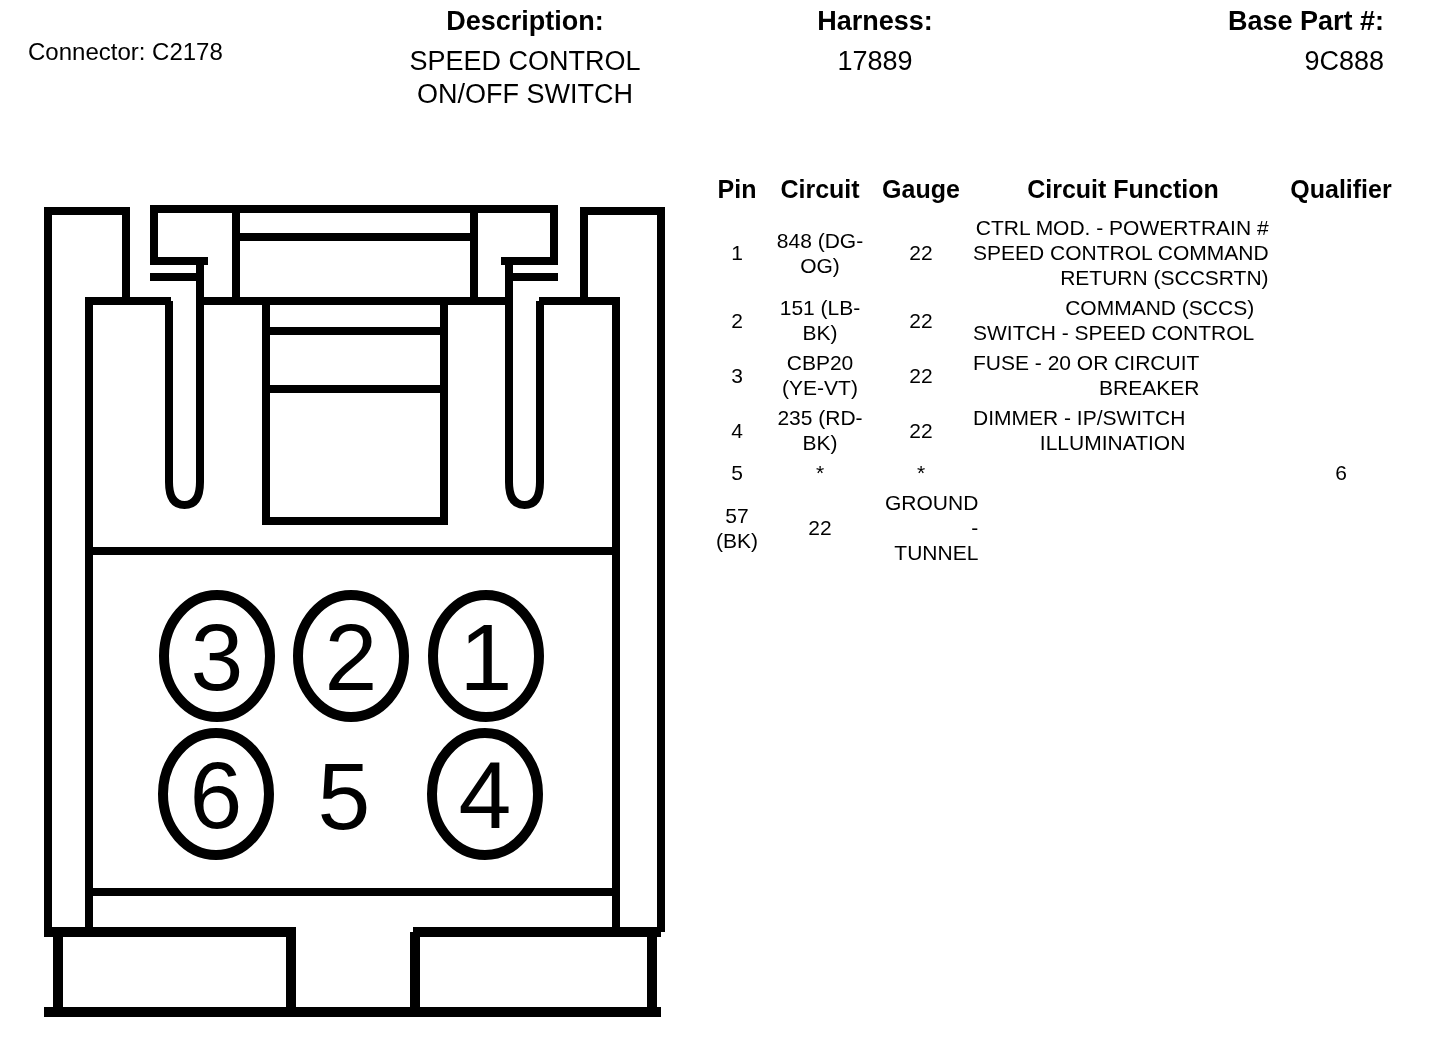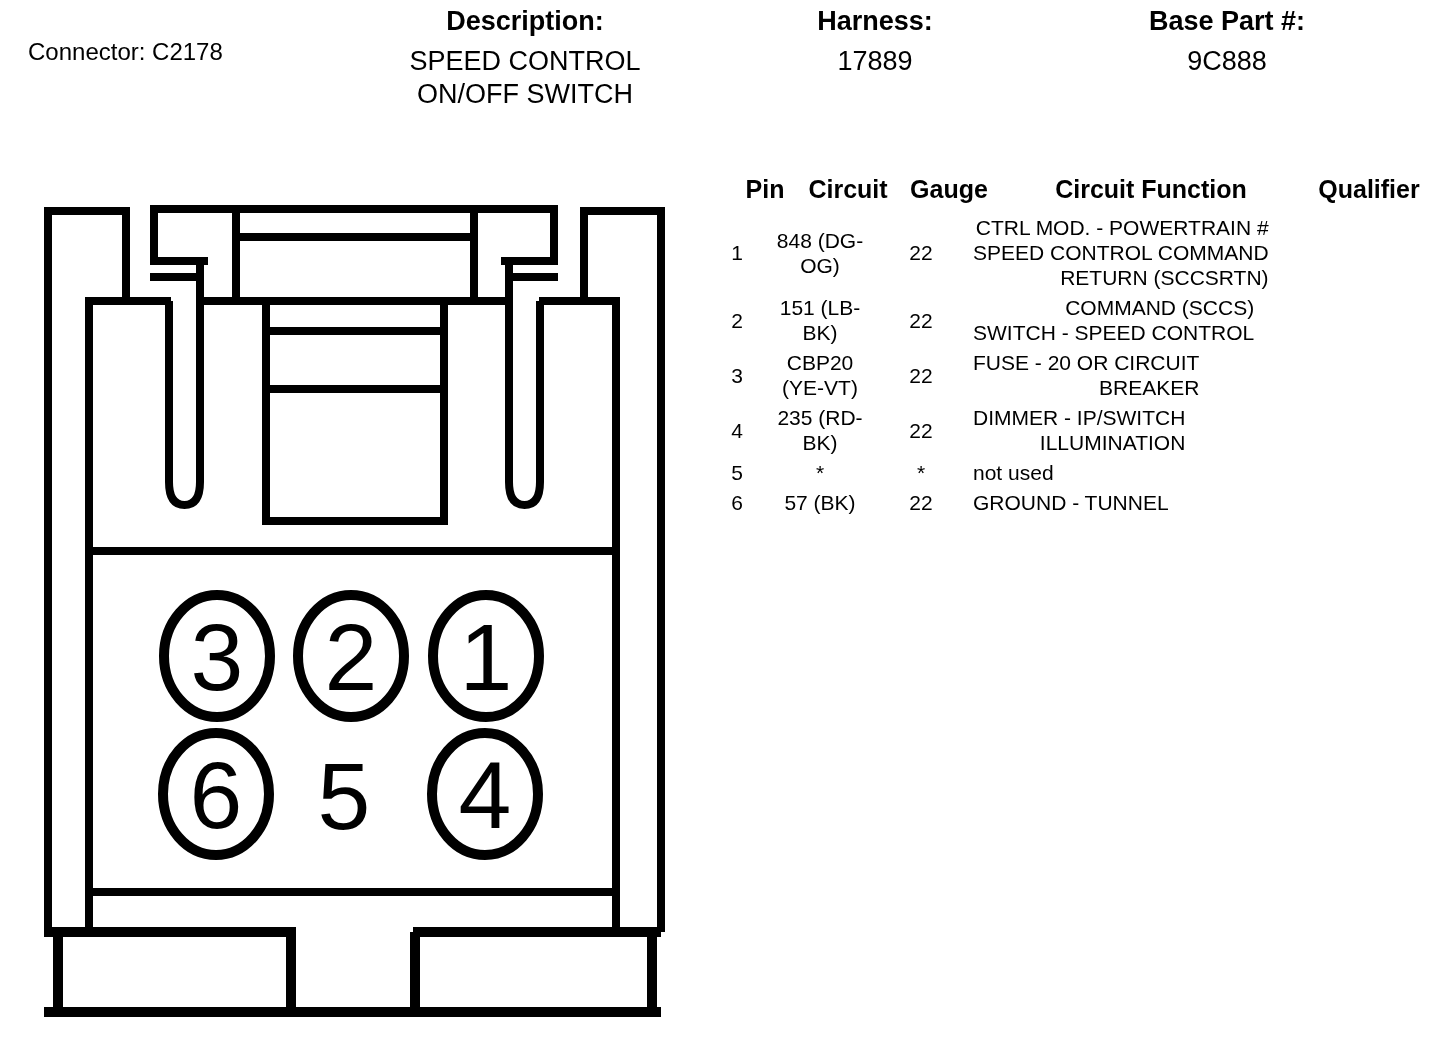--- a/index.html
+++ b/index.html
@@ -8,26 +8,26 @@
     font-family:"Liberation Sans",sans-serif;color:#000000;overflow:hidden;
   }
   .abs{position:absolute;}
   
   .conn-title{left:28px;top:38px;font-size:24px;font-weight:normal;white-space:nowrap;}
   .hdr-col{text-align:center;}
   .hdr-label{font-size:27px;font-weight:bold;line-height:31px;}
   .hdr-value{font-size:27px;line-height:33px;margin-top:8px;}
   .col-desc{left:395px;top:6px;width:260px;}
   .col-harness{left:795px;top:6px;width:160px;}
-  .col-base{left:1122px;top:6px;width:210px;}
+  .col-base{left:1174px;top:6px;width:210px;text-align:right;}
   
   .pin-table-head{
     left:711px;top:176px;width:690px;display:grid;
     grid-template-columns:52px 114px 88px 316px 120px;
-    font-size:25px;font-weight:bold;line-height:27px;margin-left:28px;
+    font-size:25px;font-weight:bold;line-height:27px;
   }
   .pin-table-head > div{text-align:center;}
   .pin-table-body{
     left:711px;top:215px;width:690px;display:grid;
     grid-template-columns:52px 114px 88px 316px 120px;
     grid-auto-flow:row;row-gap:5px;
     font-size:21px;line-height:25px;
   }
   .cell{display:flex;align-items:center;justify-content:center;text-align:center;}
   .cell.func{justify-content:flex-start;text-align:right;padding-left:8px;}
@@ -194,21 +194,20 @@
         <div class="lines">
       <div class="line">DIMMER - IP/SWITCH</div>
       <div class="line">ILLUMINATION</div>
     </div>
       </div>
     <div class="cell"></div>
 
     <div class="cell">5</div>
     <div class="cell">*</div>
     <div class="cell">*</div>
-    <div class="cell func">not used</div>
     <div class="cell"></div>
 
     <div class="cell">6</div>
     <div class="cell">57 (BK)</div>
     <div class="cell">22</div>
     <div class="cell func">GROUND - TUNNEL</div>
     <div class="cell"></div>
 
   </div>
 </div>

